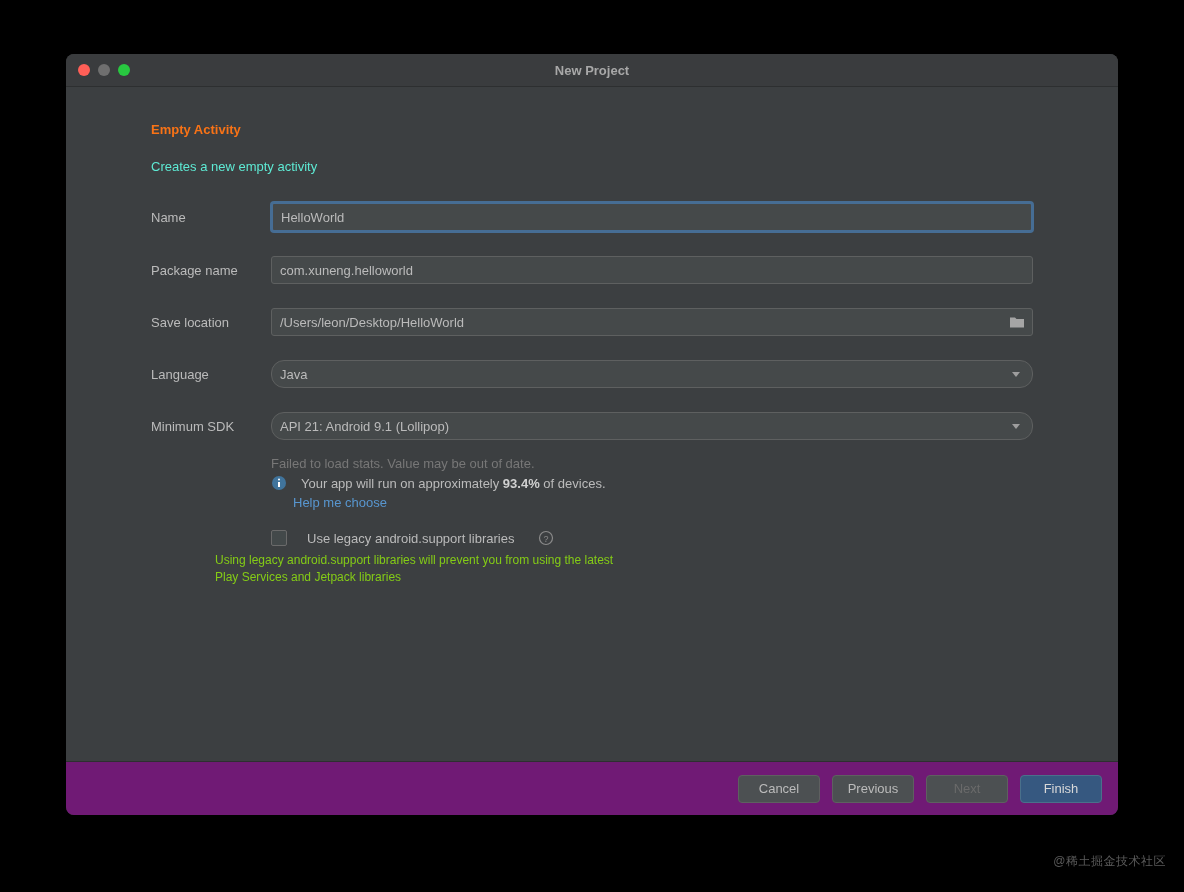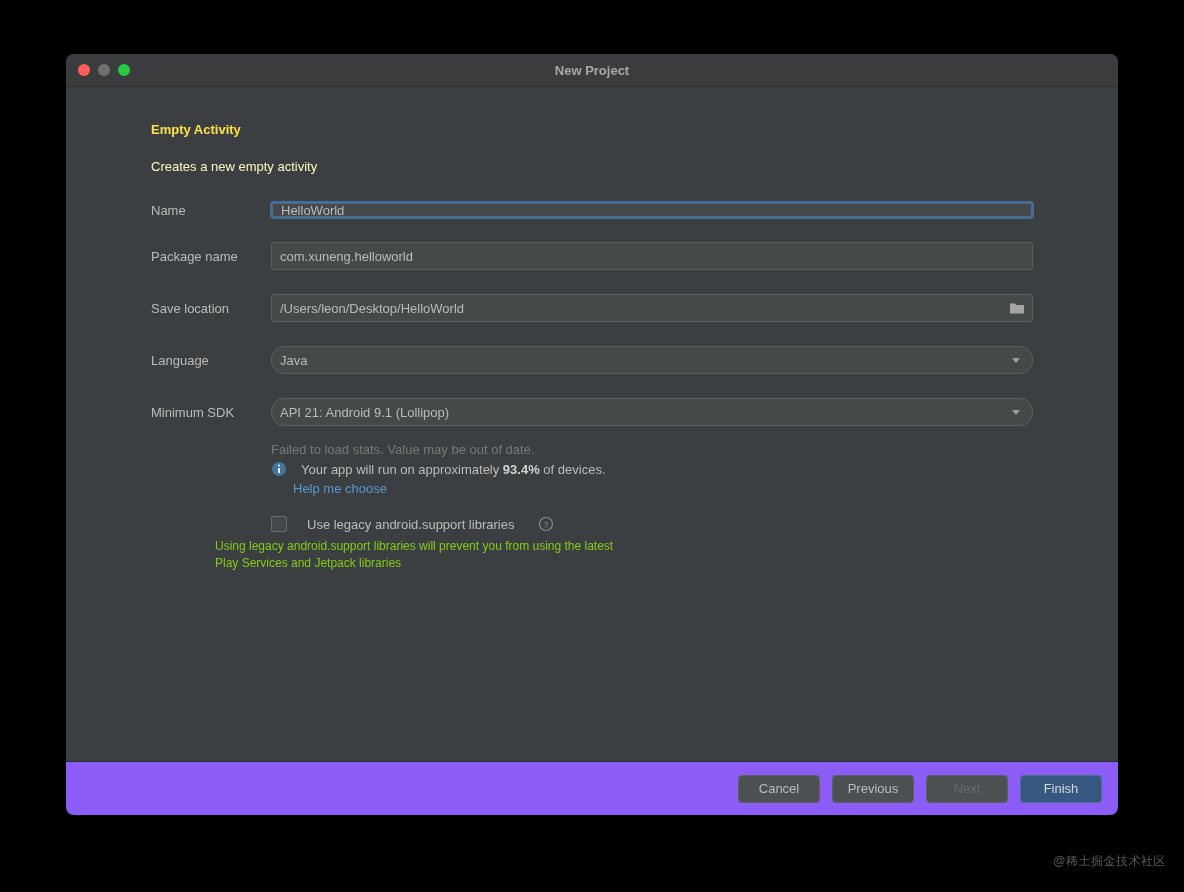--- a/index.html
+++ b/index.html
@@ -57,26 +57,26 @@
       color: #a8a8a8;
       font-weight: bold;
     }
     .content {
       flex: 1;
       padding: 35px 85px 20px 85px;
       overflow: auto;
     }
     .heading {
       font-weight: bold;
-      color: #fde047;
+      color: #f97316;
       margin-bottom: 22px;
       font-size: 13px;
     }
     .subheading {
-      color: #fef9c3;
+      color: #5eead4;
       margin-bottom: 28px;
     }
     .form-row {
       display: flex;
       align-items: center;
       margin-bottom: 24px;
     }
     .form-label {
       width: 120px;
       color: #bbbbbb;
@@ -93,21 +93,21 @@
       border: 1px solid #5e6060;
       border-radius: 3px;
       color: #bbbbbb;
       padding: 0 8px;
       font-size: 13px;
       outline: none;
     }
     .text-input.focused {
       border: 2px solid #466d94;
       box-shadow: 0 0 0 1px #466d94;
-      height: 16px;
+      height: 30px;
     }
     .select {
       width: 100%;
       height: 28px;
       background: #45494a;
       border: 1px solid #5e6060;
       border-radius: 13px;
       color: #bbbbbb;
       padding: 0 8px;
       font-size: 13px;
@@ -189,21 +189,21 @@
     .checkbox-hint {
       margin-left: 64px;
       color: #84cc16;
       font-size: 12px;
       line-height: 1.4;
       max-width: 400px;
     }
     .footer {
       height: 54px;
       border-top: 1px solid #2d2f30;
-      background: #8b5cf6;
+      background: #701a75;
       display: flex;
       align-items: center;
       justify-content: flex-end;
       gap: 12px;
       padding: 0 16px;
     }
     .btn {
       min-width: 82px;
       height: 28px;
       border-radius: 4px;

